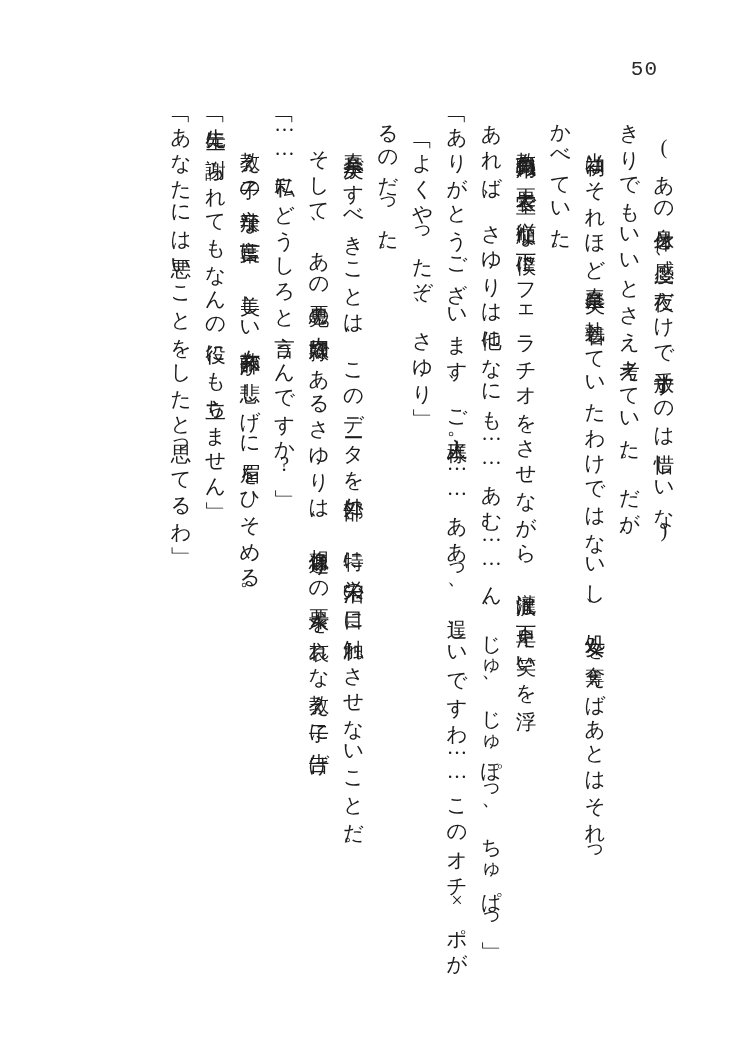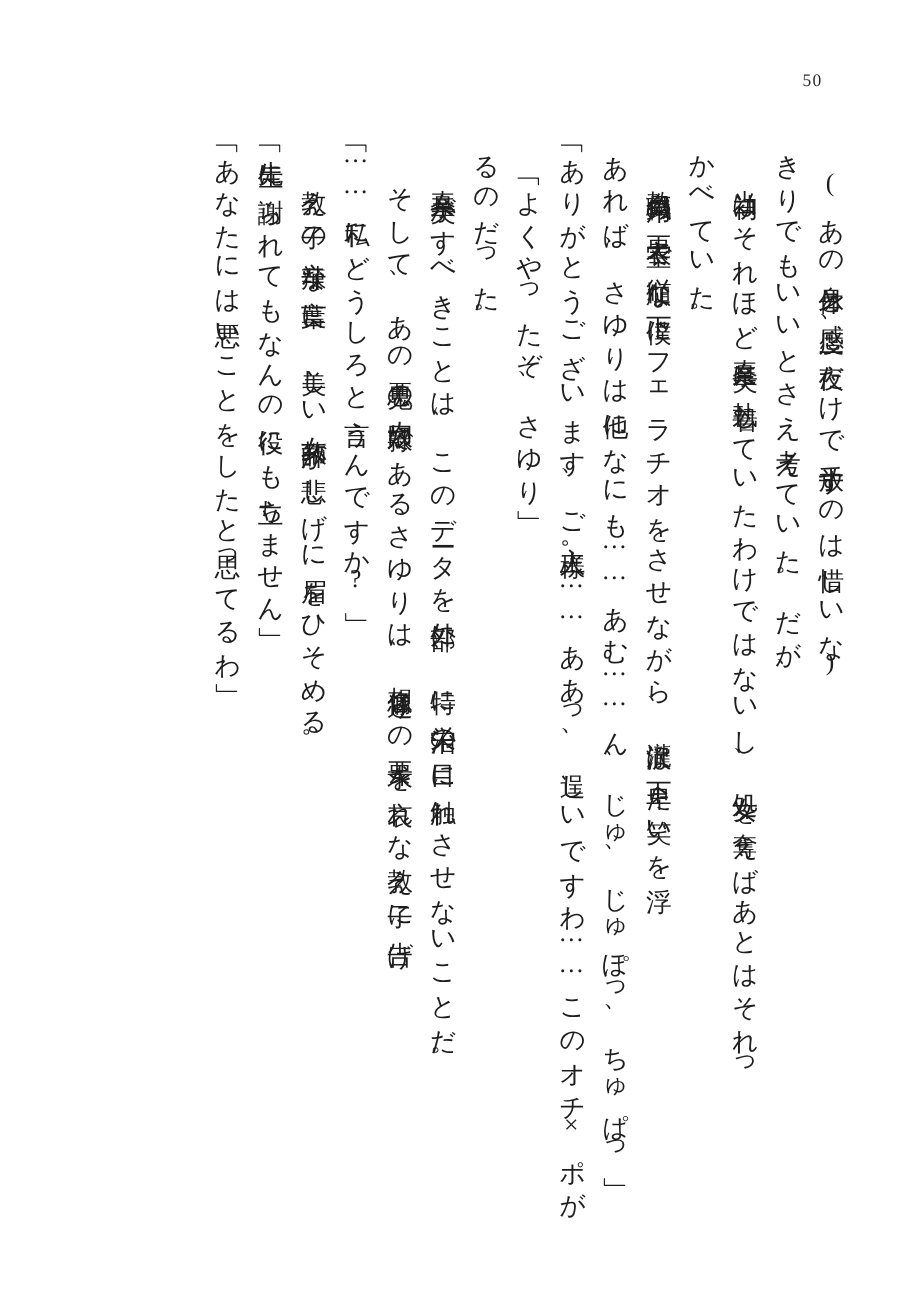--- a/index.html
+++ b/index.html
@@ -13,23 +13,24 @@
     height: 1043px;
     background: #ffffff;
     overflow: hidden;
     font-family: "Liberation Serif", "DejaVu Serif", serif;
     color: #1a1a1a;
   }
   #page-number {
     position: absolute;
     top: 58px;
     right: 78px;
-    font-size: 14px;
+    font-size: 21px;
     letter-spacing: 1px;
     color: #2b2b2b;
+    font-family: Liberation Mono, monospace;
   }
   #text-block {
     position: absolute;
     top: 110px;
     right: 62px;
     height: 860px;
     display: flex;
     flex-direction: row;
     align-items: flex-start;
   }

